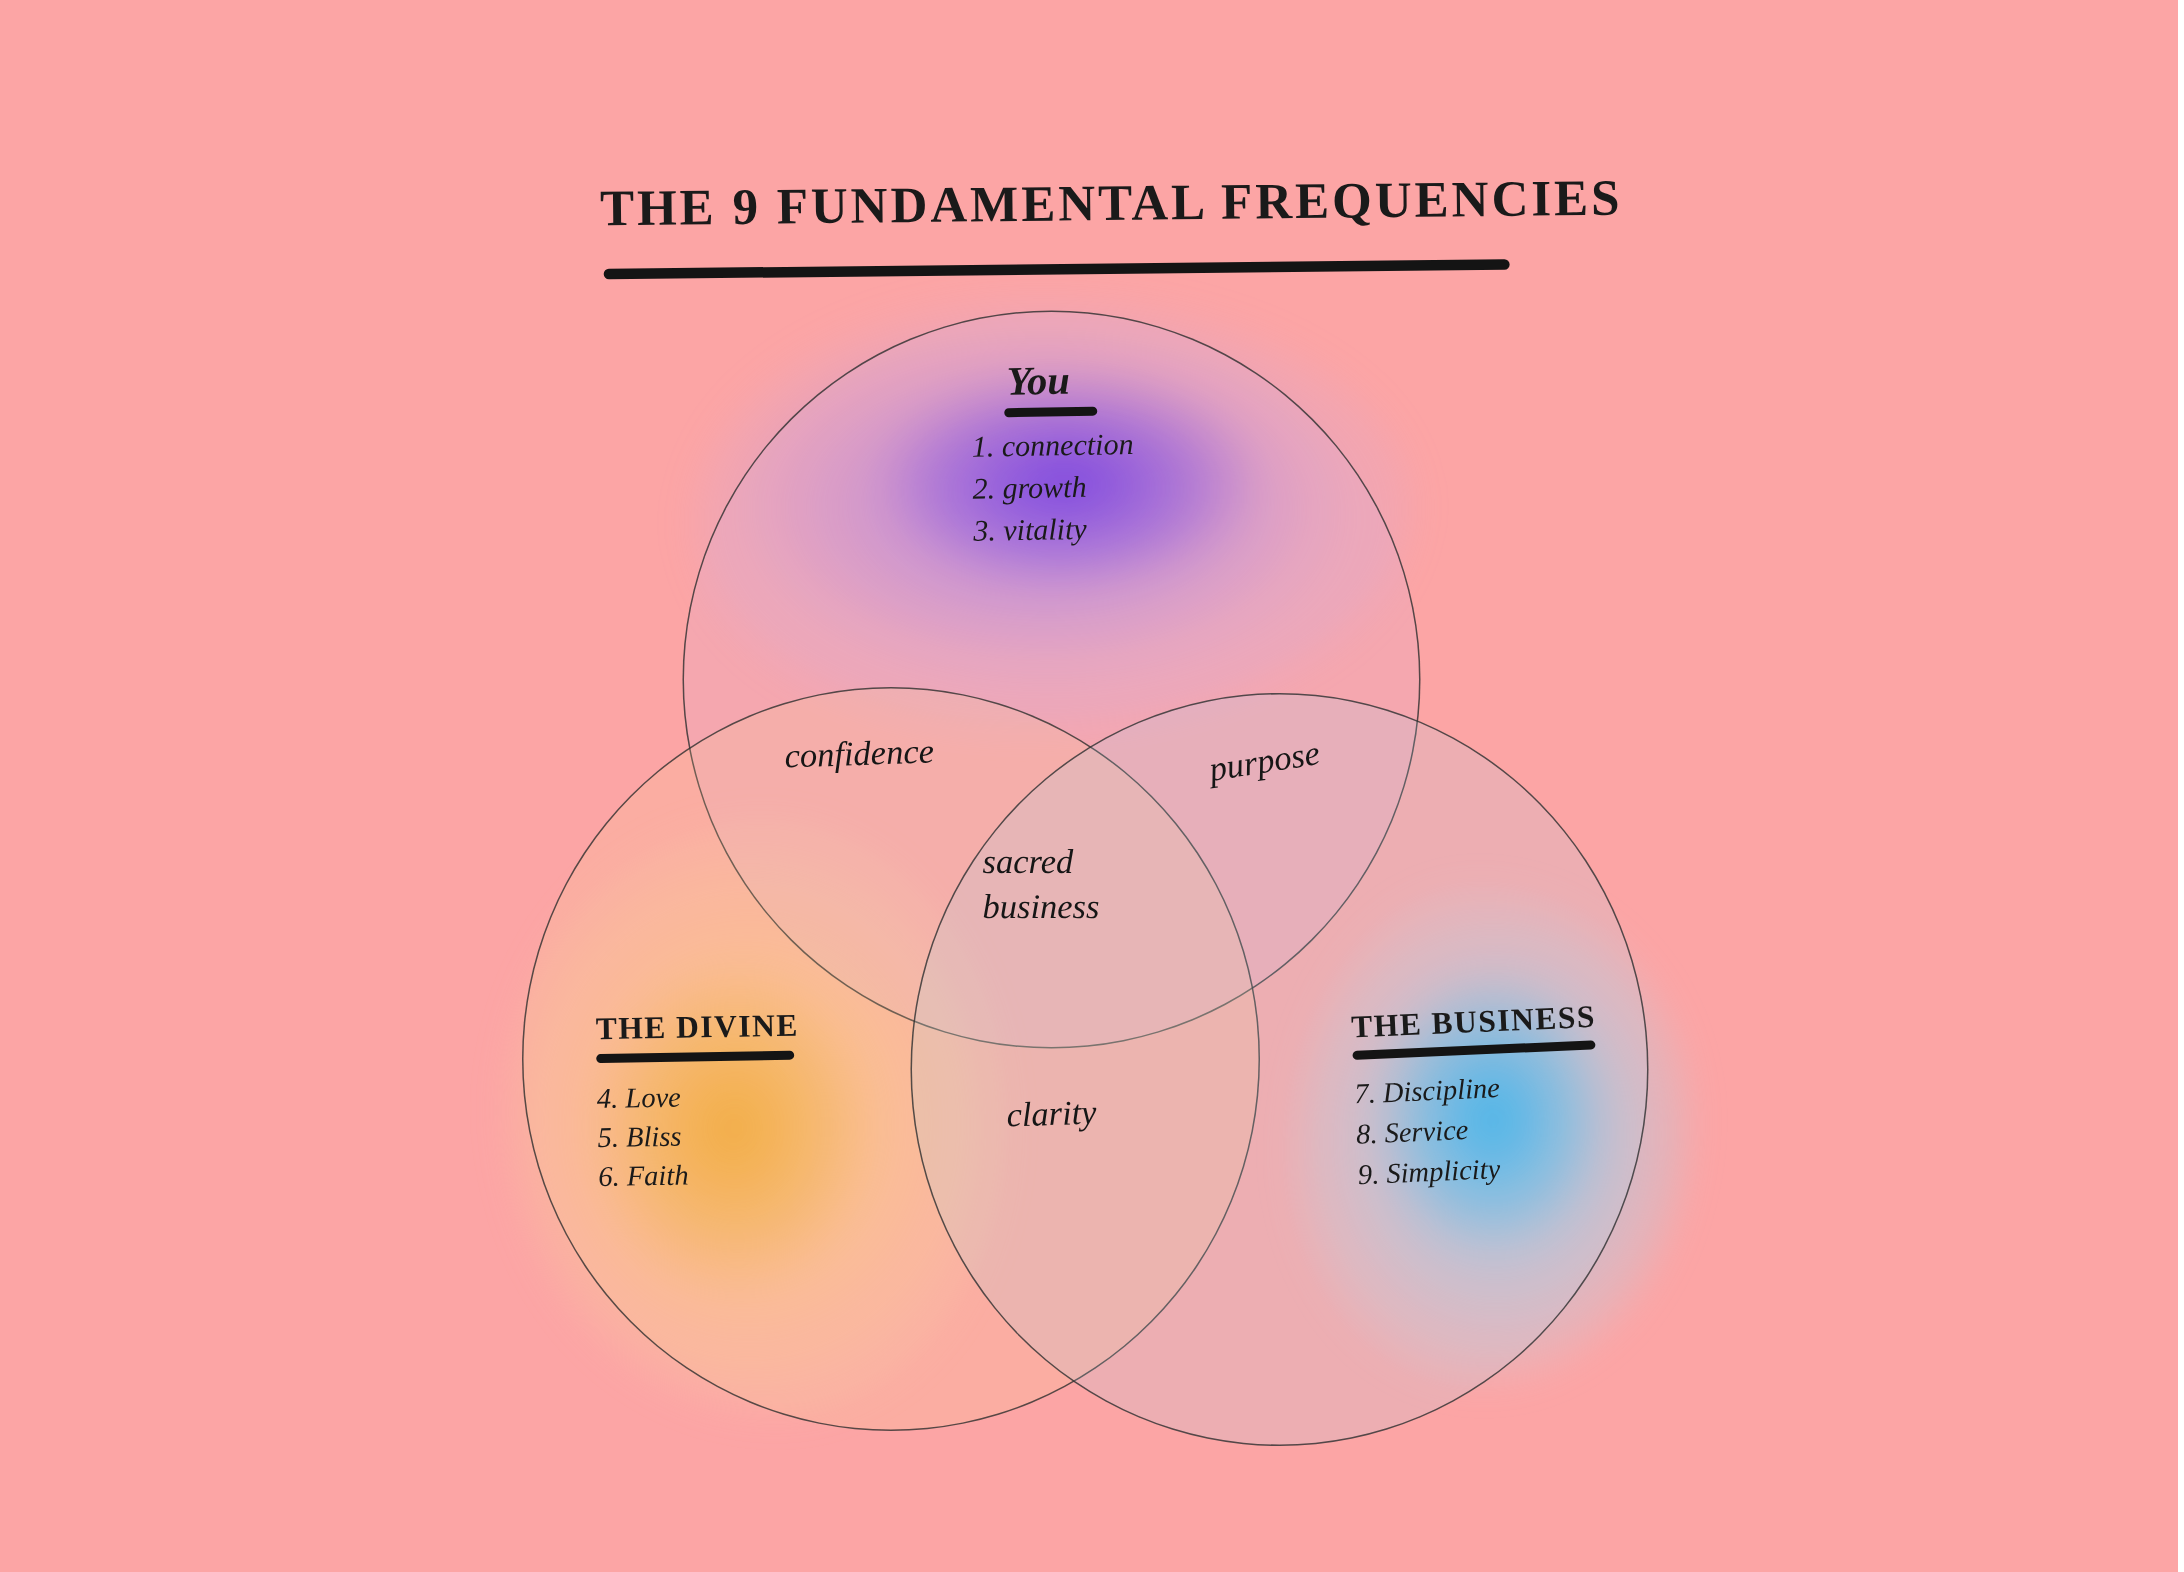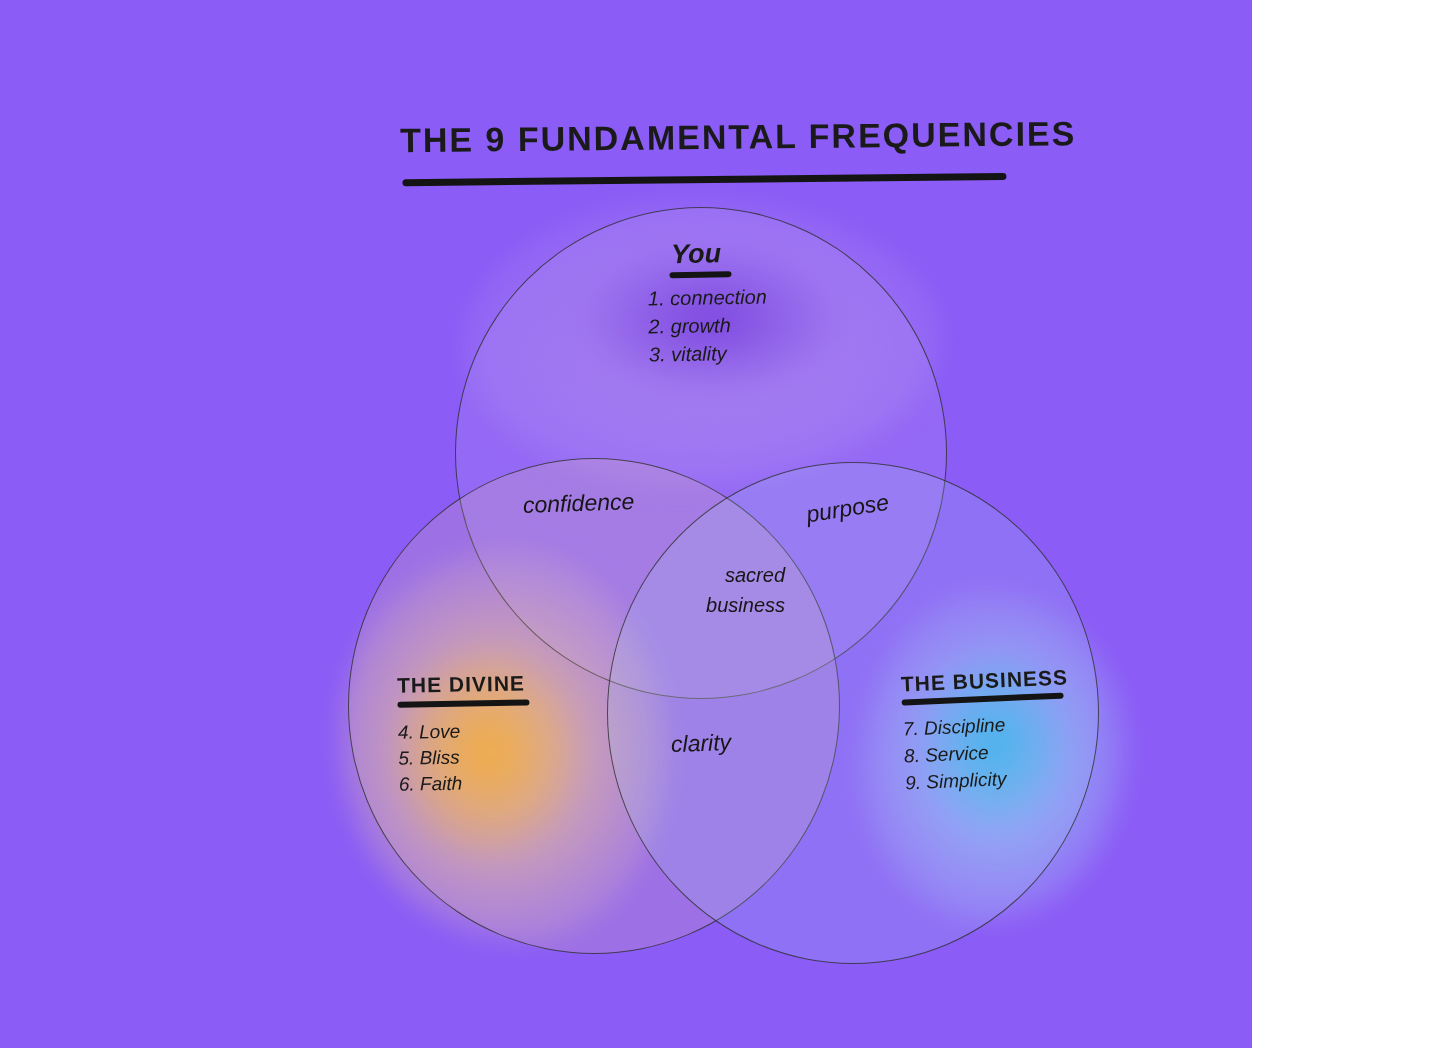--- a/index.html
+++ b/index.html
@@ -1,22 +1,22 @@
 <!DOCTYPE html>
 <html><head>
 <meta charset="utf-8">
 <style>
   html, body { margin: 0; padding: 0; background: #ffffff; }
   #stage {
     position: relative;
-    width: 1252px;
+    width: 1452px;
     height: 1048px;
-    background: #8b5cf6;
+    background: #fca5a5;
     overflow: hidden;
-    font-family: Liberation Sans, sans-serif;
+    font-family: Liberation Serif, serif;
     color: #1a1a1a;
   }
 
   
   .title-wrap {
     position: absolute;
     left: 400px; top: 118px;
     width: 615px;
     text-align: center;
     transform: rotate(-0.6deg);
@@ -108,22 +108,22 @@
     font-style: italic;
     font-size: 23px;
     white-space: nowrap;
     color: #161616;
   }
   .confidence { left: 523px; top: 490px; transform: rotate(-2deg); }
   .purpose    { left: 806px; top: 495px; transform: rotate(-9deg); }
   .clarity    { left: 671px; top: 730px; transform: rotate(-2deg); }
   .center-label {
     left: 655px; top: 560px; width: 130px;
-    text-align: right; white-space: normal;
-    line-height: 30px; font-size: 20px;
+    text-align: left; white-space: normal;
+    line-height: 30px; font-size: 23px;
   }
 </style>
 </head>
 <body>
 
 <div id="stage">
 
   <div class="title-wrap">
     <div class="title-text">THE 9 FUNDAMENTAL FREQUENCIES</div>
     <div class="title-underline"></div>

